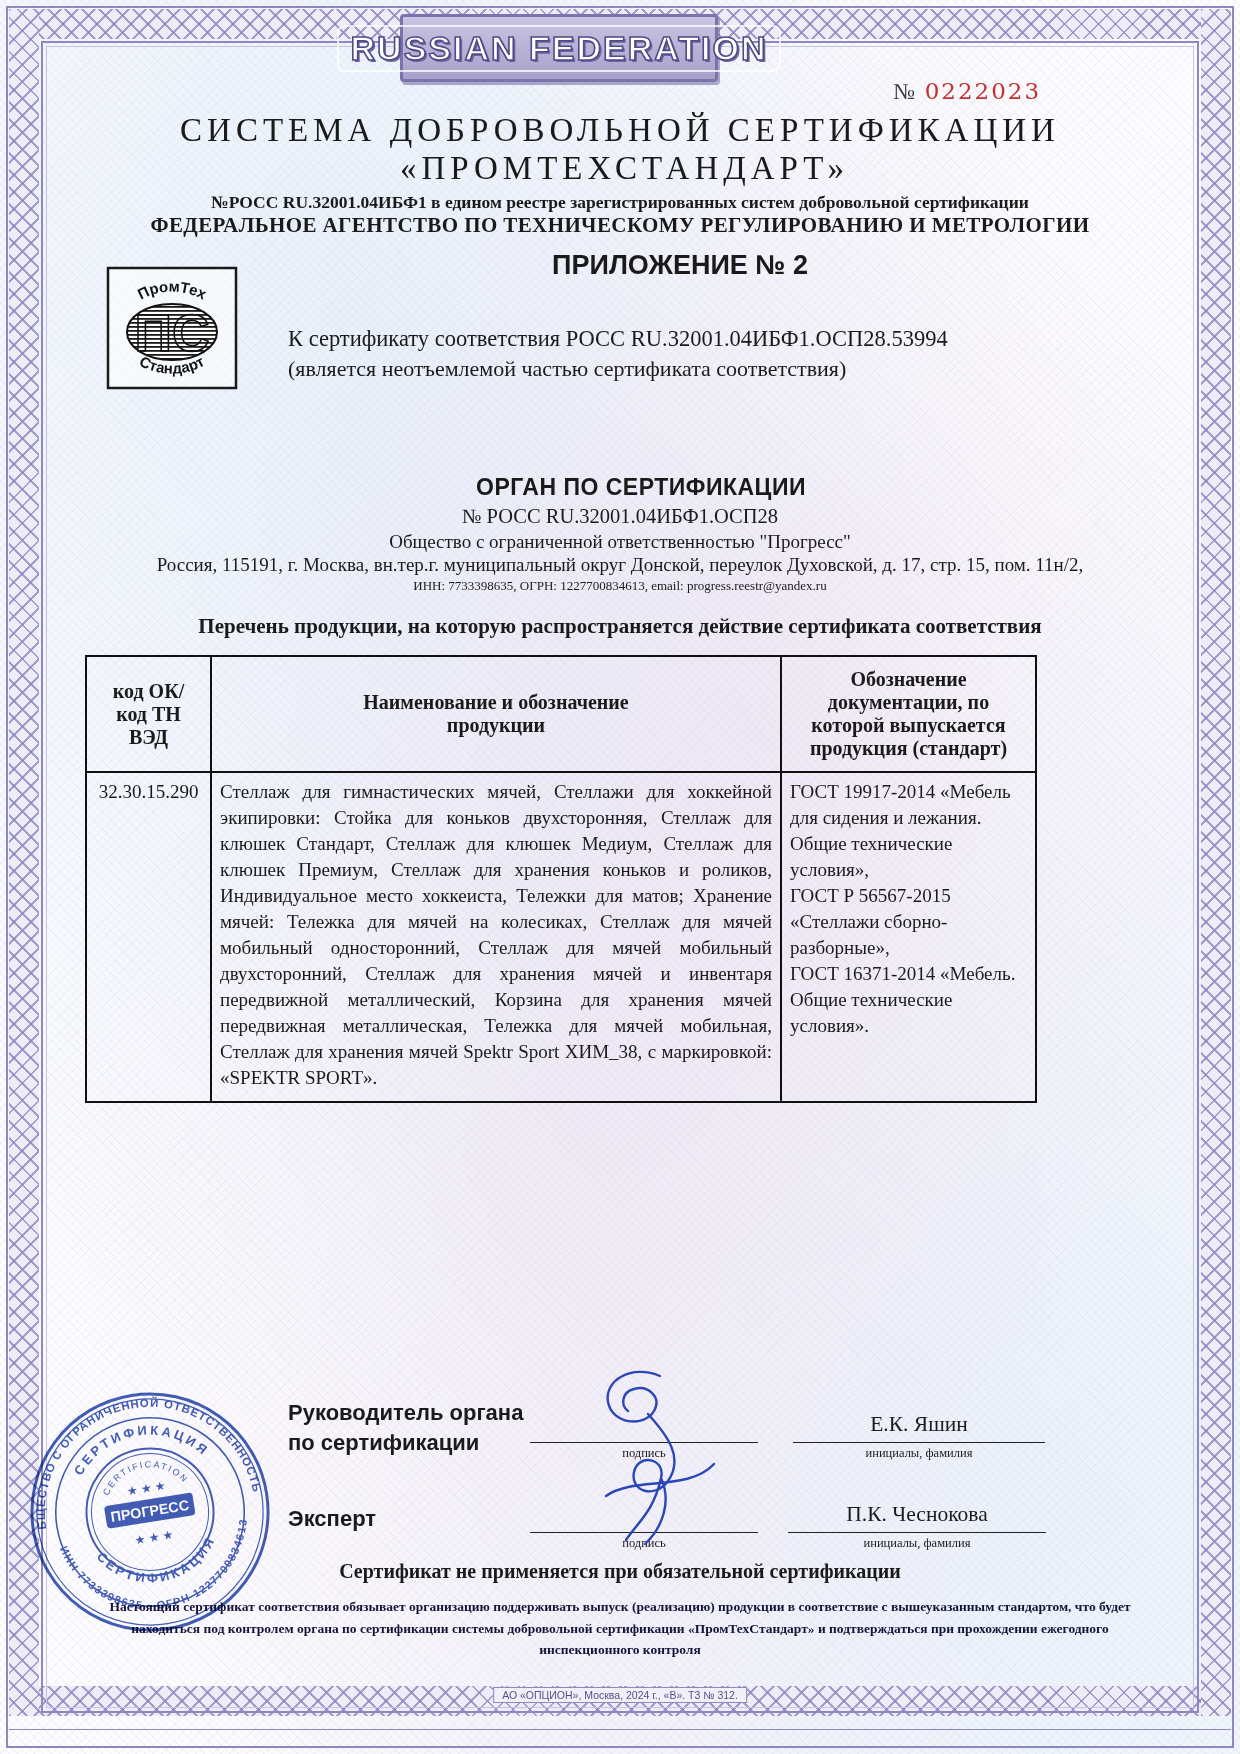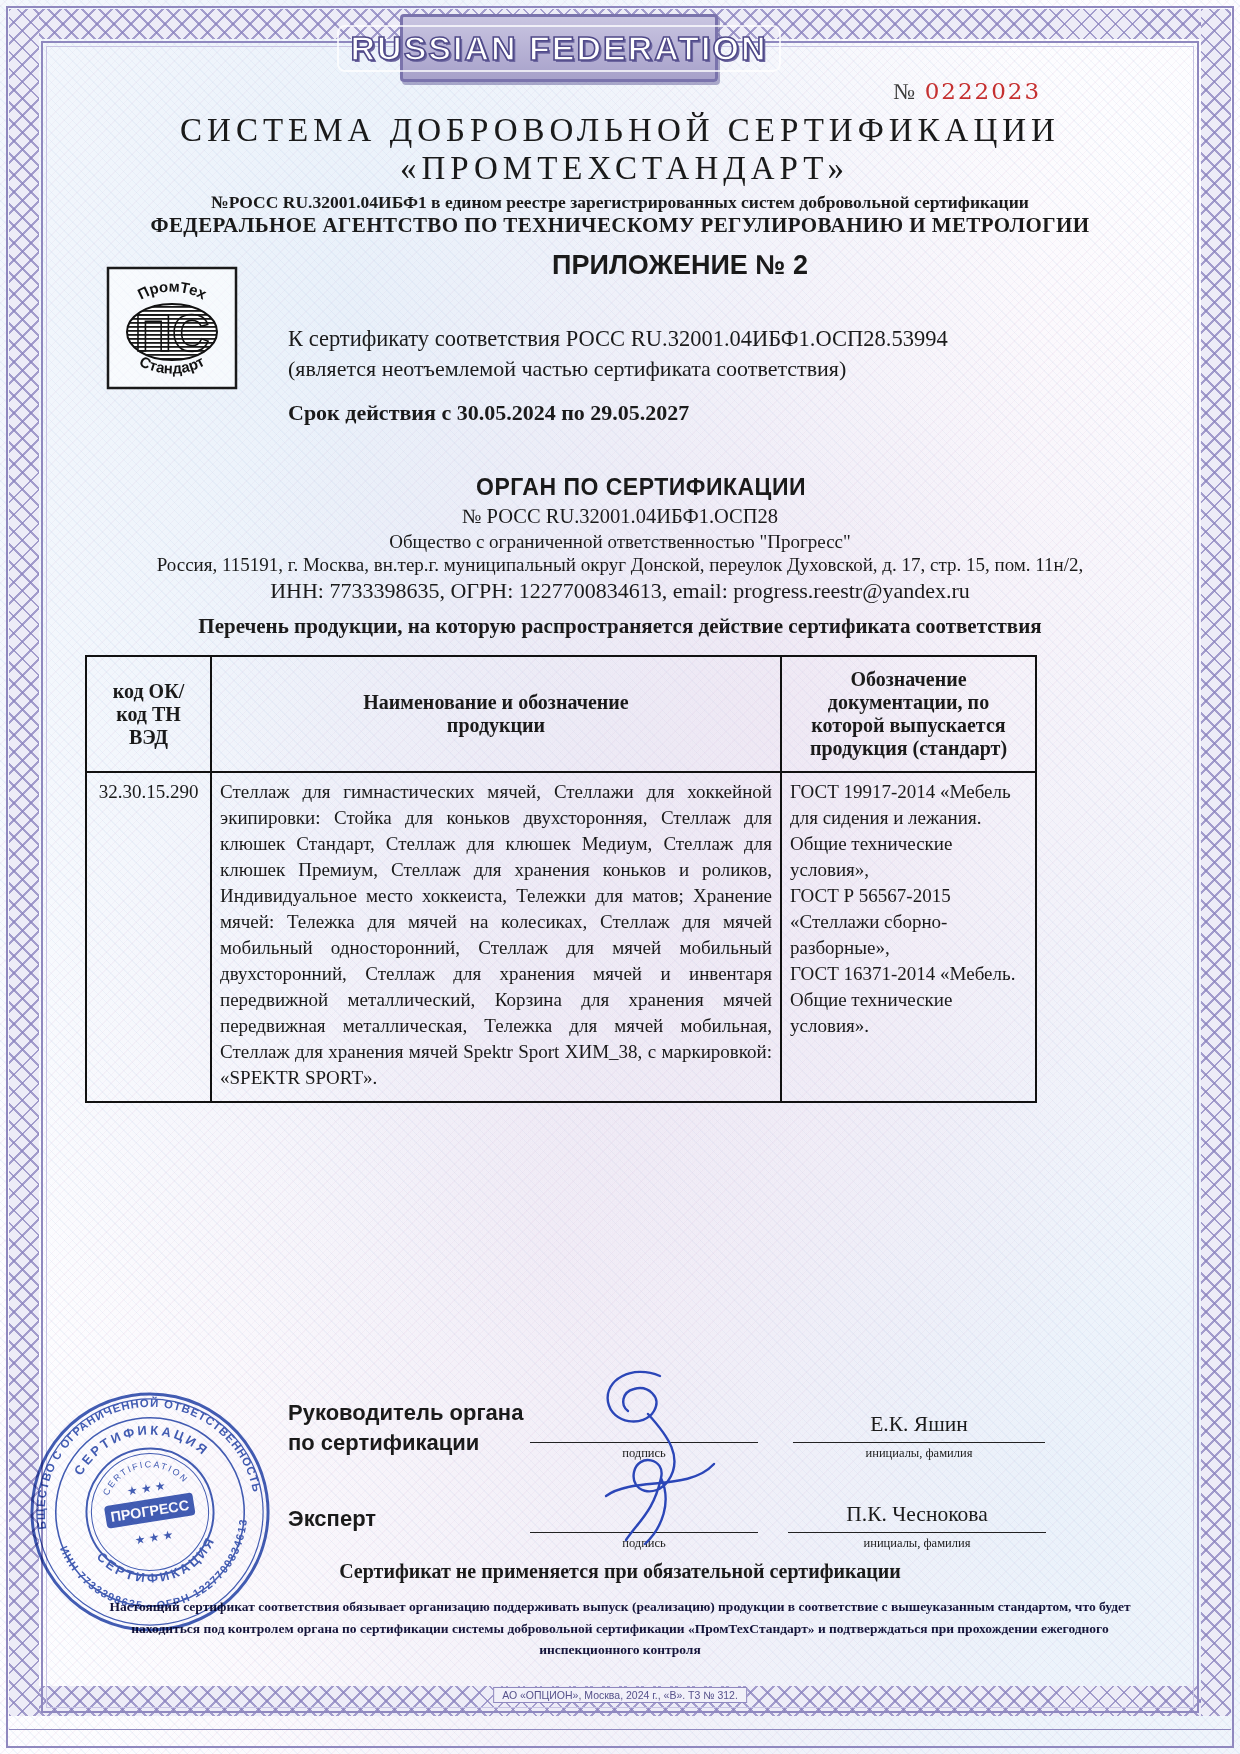--- a/index.html
+++ b/index.html
@@ -53,21 +53,21 @@
   .logo{position:absolute;left:106px;top:266px;width:132px;height:124px;}
 
   .cert1{position:absolute;left:288px;top:326px;font-size:22.5px;font-weight:500;}
   .cert2{position:absolute;left:288px;top:356px;font-size:22px;font-weight:500;}
   .validity{position:absolute;left:288px;top:400px;font-size:22px;font-weight:600;}
 
   .org-heading{top:474px;font-family:"Liberation Sans",sans-serif;font-weight:bold;font-size:23px;letter-spacing:.5px;padding-left:42px;}
   .org-number{top:505px;font-size:20.5px;}
   .org-name{top:531px;font-size:19px;}
   .org-address{top:554px;font-size:19px;}
-  .org-req{top:578px;font-size:22px;}
+  .org-req{top:578px;font-size:13px;}
 
   .products-heading{top:614px;font-size:21px;font-weight:bold;}
 
   
   table.prod{position:absolute;left:85px;top:655px;width:950px;border-collapse:collapse;table-layout:fixed;}
   table.prod th, table.prod td{border:2px solid #111;vertical-align:top;}
   table.prod th{font-size:20px;font-weight:bold;text-align:center;vertical-align:middle;height:106px;padding:4px 8px;}
   table.prod td{font-size:19px;line-height:26px;padding:6px 8px 10px 8px;}
   .c-code{width:125px;}
   .c-name{width:570px;}
@@ -153,21 +153,20 @@
     <ellipse cx="66" cy="66" rx="45" ry="28" fill="url(#hatch)" stroke="#111" stroke-width="2"></ellipse>
     <text x="66" y="85" font-family="Liberation Sans, sans-serif" font-size="52" font-weight="bold" text-anchor="middle" fill="url(#hatch)" stroke="#111" stroke-width="1.6">ПС</text>
     <path id="logoArcBot" d="M 24,92 A 50,34 0 0 0 108,92" fill="none"></path>
     <text font-family="Liberation Sans, sans-serif" font-size="15" font-weight="bold" fill="#111">
       <textPath href="#logoArcBot" startOffset="50%" text-anchor="middle">Стандарт</textPath>
     </text>
   </svg>
 
   <div class="cert1">К сертификату соответствия РОСС RU.32001.04ИБФ1.ОСП28.53994</div>
   <div class="cert2">(является неотъемлемой частью сертификата соответствия)</div>
-  <div class="validity">Срок действия с 30.05.2024 по 29.05.2027</div>
 
   <div class="center org-heading">ОРГАН ПО СЕРТИФИКАЦИИ</div>
   <div class="center org-number">№ РОСС RU.32001.04ИБФ1.ОСП28</div>
   <div class="center org-name">Общество с ограниченной ответственностью "Прогресс"</div>
   <div class="center org-address">Россия, 115191, г. Москва, вн.тер.г. муниципальный округ Донской, переулок Духовской, д. 17, стр. 15, пом. 11н/2,</div>
   <div class="center org-req">ИНН: 7733398635, ОГРН: 1227700834613, email: progress.reestr@yandex.ru</div>
 
   <div class="center products-heading">Перечень продукции, на которую распространяется действие сертификата соответствия</div>
 
   <table class="prod">

